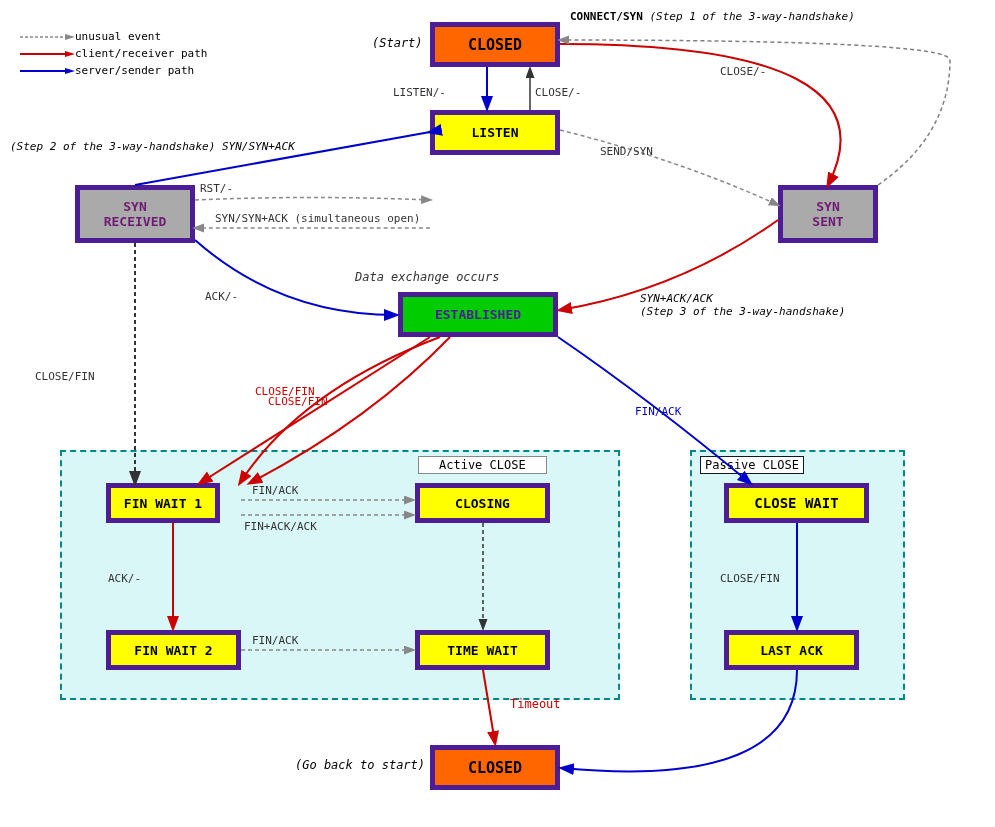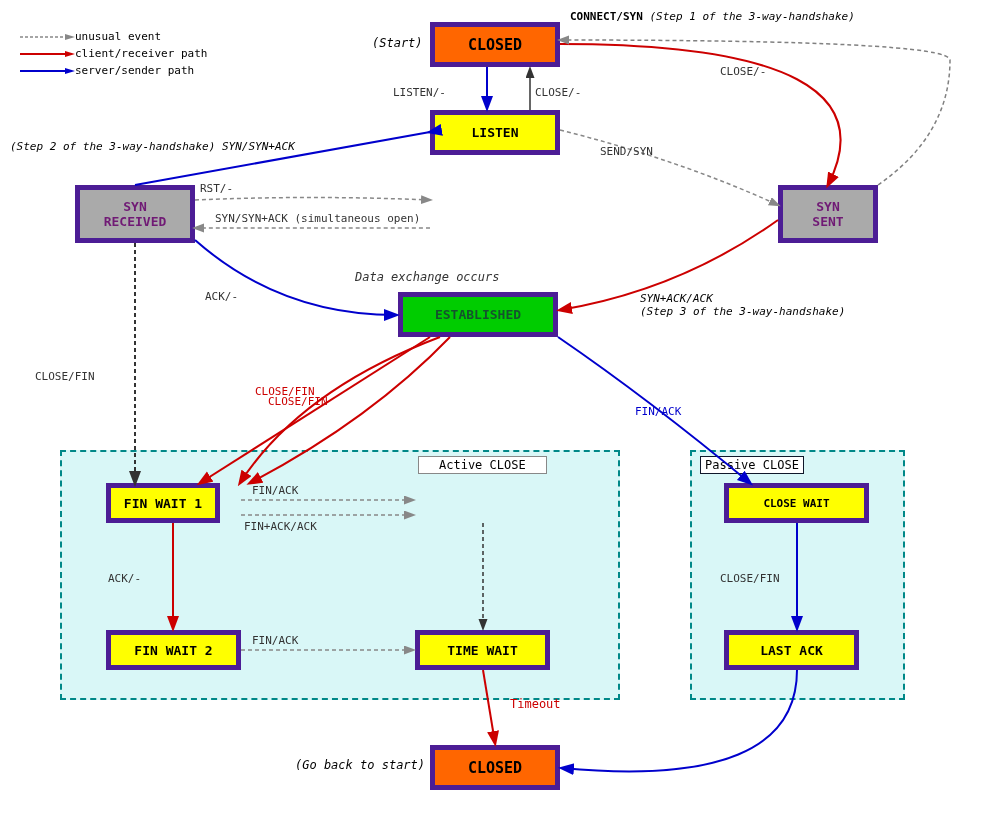--- a/index.html
+++ b/index.html
@@ -30,21 +30,21 @@
     .state-orange {
       background: #FF6600;
       color: black;
     }
     .state-yellow {
       background: #FFFF00;
       color: black;
     }
     .state-green {
       background: #00CC00;
-      color: #14532d;
+      color: #4c1d95;
     }
     .state-gray {
       background: #AAAAAA;
       color: #701a75;
     }
     
     .legend {
       position: absolute;
       top: 30px;
       left: 20px;
@@ -131,22 +131,25 @@
   </div>
 
   <div class="state state-green" style="left:398px; top:292px; width:160px; height:45px; font-size:13px;">
     <span>ESTABLISHED</span>
   </div>
 
   <div class="state state-yellow" style="left:106px; top:483px; width:114px; height:40px; font-size:13px;">
     <span>FIN WAIT 1</span>
   </div>
 
-
-  <div class="state state-yellow" style="left:724px; top:483px; width:145px; height:40px; font-size:11px;">
+  <div class="state state-yellow" style="left:415px; top:483px; width:135px; height:40px; font-size:13px;">
+    <span>CLOSING</span>
+  </div>
+
+  <div class="state state-yellow" style="left:724px; top:483px; width:145px; height:40px; font-size:14px;">
     <span>CLOSE WAIT</span>
   </div>
 
   <div class="state state-yellow" style="left:106px; top:630px; width:135px; height:40px; font-size:13px;">
     <span>FIN WAIT 2</span>
   </div>
 
   <div class="state state-yellow" style="left:415px; top:630px; width:135px; height:40px; font-size:13px;">
     <span>TIME WAIT</span>
   </div>

